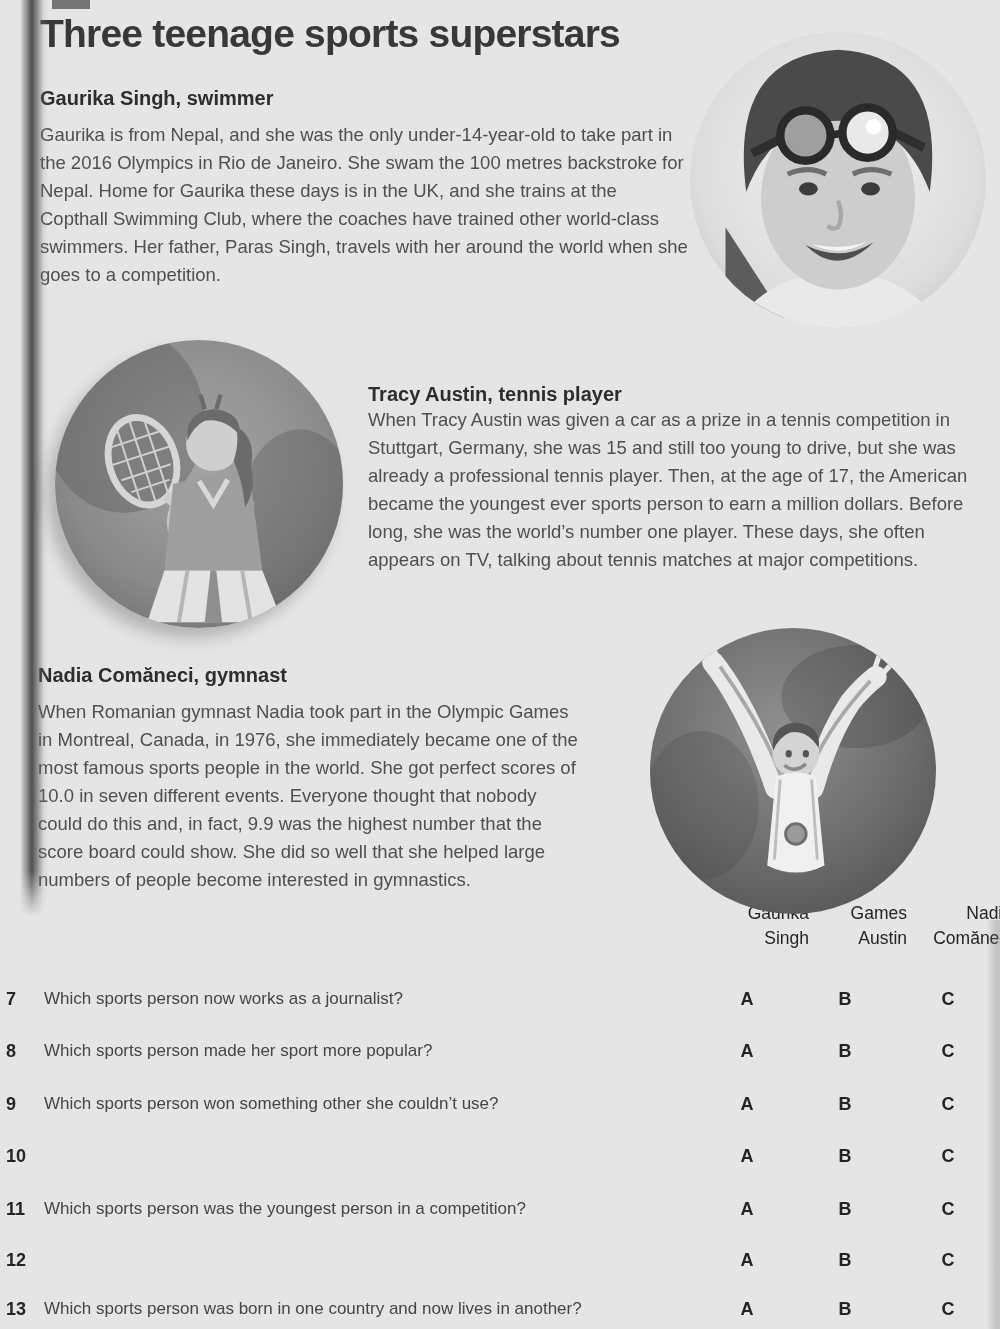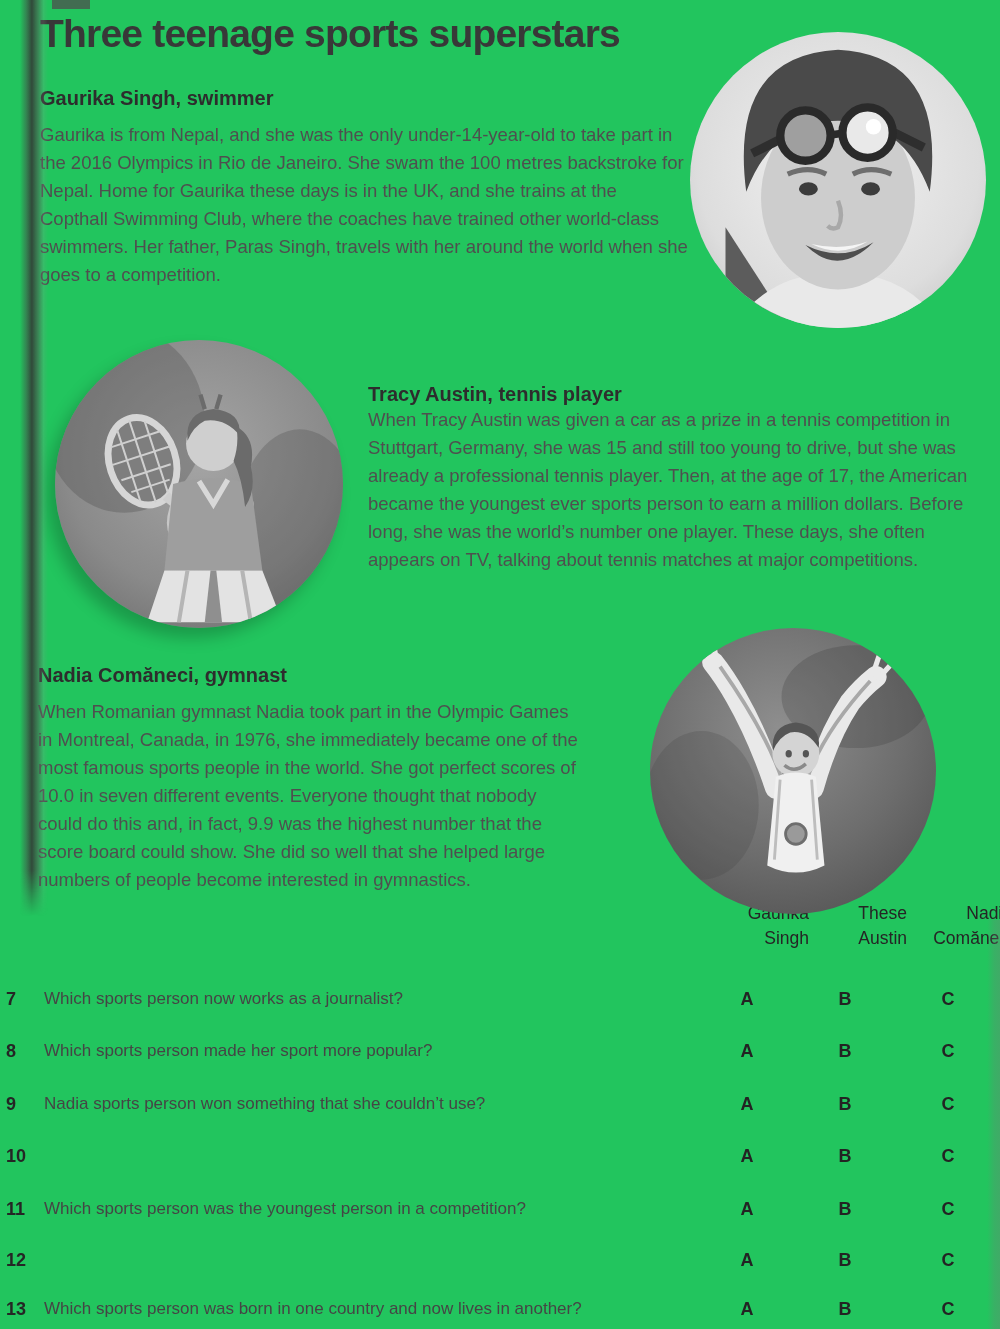--- a/index.html
+++ b/index.html
@@ -1,19 +1,19 @@
 <!DOCTYPE html>
 <html><head>
 <meta charset="utf-8">
 <style>
   html,body{margin:0;padding:0;background:#ffffff;}
   .page{
     position:relative;
     width:1000px;height:1329px;
-    background:#22c55e;
+    background:#e5e5e5;
     overflow:hidden;
     font-family:"Liberation Sans", sans-serif;
   }
   
   .scan-band{
     position:absolute;left:20px;top:0;width:28px;height:916px;
     background:linear-gradient(to right,
       rgba(255,255,255,0) 0%,
       rgba(70,70,70,0.50) 22%,
       rgba(52,52,52,0.85) 42%,
@@ -194,21 +194,21 @@
       <path d="M45.5,53 L43.5,81 M56.5,53 L58.5,81" stroke="#bdbdbd" stroke-width="1" fill="none"></path>
       <circle cx="51" cy="72" r="3.6" fill="#9a9a9a" stroke="#6e6e6e" stroke-width="1"></circle>
     </svg>
   </div>
 
   <div class="col-header col-a">
     <div>Gaurika</div>
     <div>Singh</div>
   </div>
   <div class="col-header col-b">
-    <div>These</div>
+    <div>Games</div>
     <div>Austin</div>
   </div>
   <div class="col-header col-c">
     <div>Nadia</div>
     <div>Comăneci</div>
   </div>
 
   <div class="q-row" style="top:987px">
     <span class="q-num">7</span>
     <span class="q-text">Which sports person now works as a journalist?</span>
@@ -218,21 +218,21 @@
   </div>
   <div class="q-row" style="top:1039px">
     <span class="q-num">8</span>
     <span class="q-text">Which sports person made her sport more popular?</span>
     <span class="opt opt-a">A</span>
     <span class="opt opt-b">B</span>
     <span class="opt opt-c">C</span>
   </div>
   <div class="q-row" style="top:1092px">
     <span class="q-num">9</span>
-    <span class="q-text">Nadia sports person won something that she couldn’t use?</span>
+    <span class="q-text">Which sports person won something other she couldn’t use?</span>
     <span class="opt opt-a">A</span>
     <span class="opt opt-b">B</span>
     <span class="opt opt-c">C</span>
   </div>
   <div class="q-row" style="top:1144px">
     <span class="q-num">10</span>
     <span class="opt opt-a">A</span>
     <span class="opt opt-b">B</span>
     <span class="opt opt-c">C</span>
   </div>

